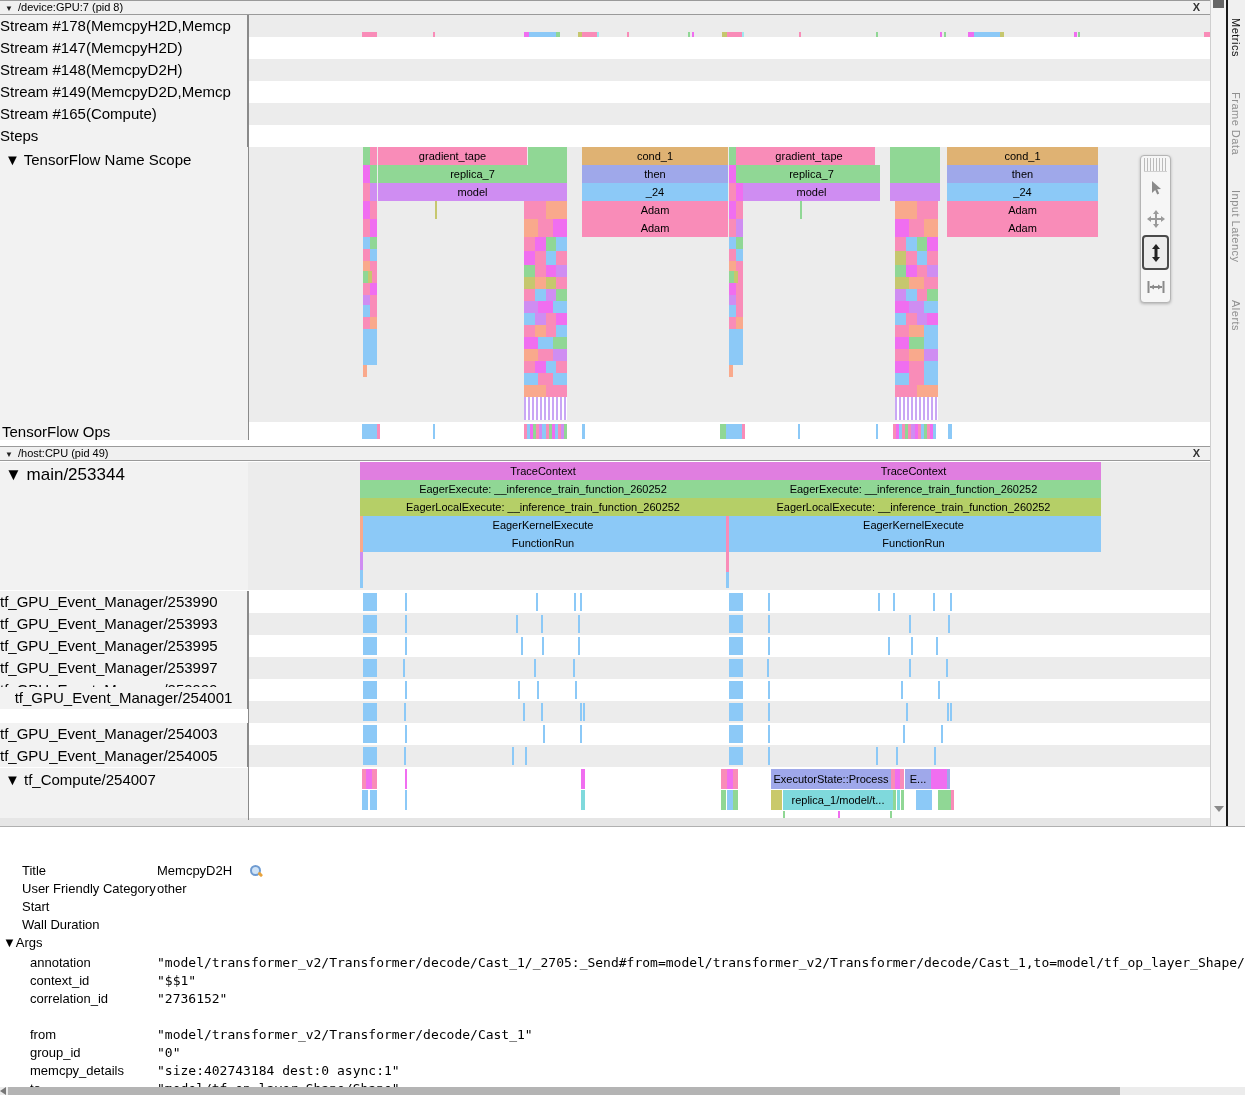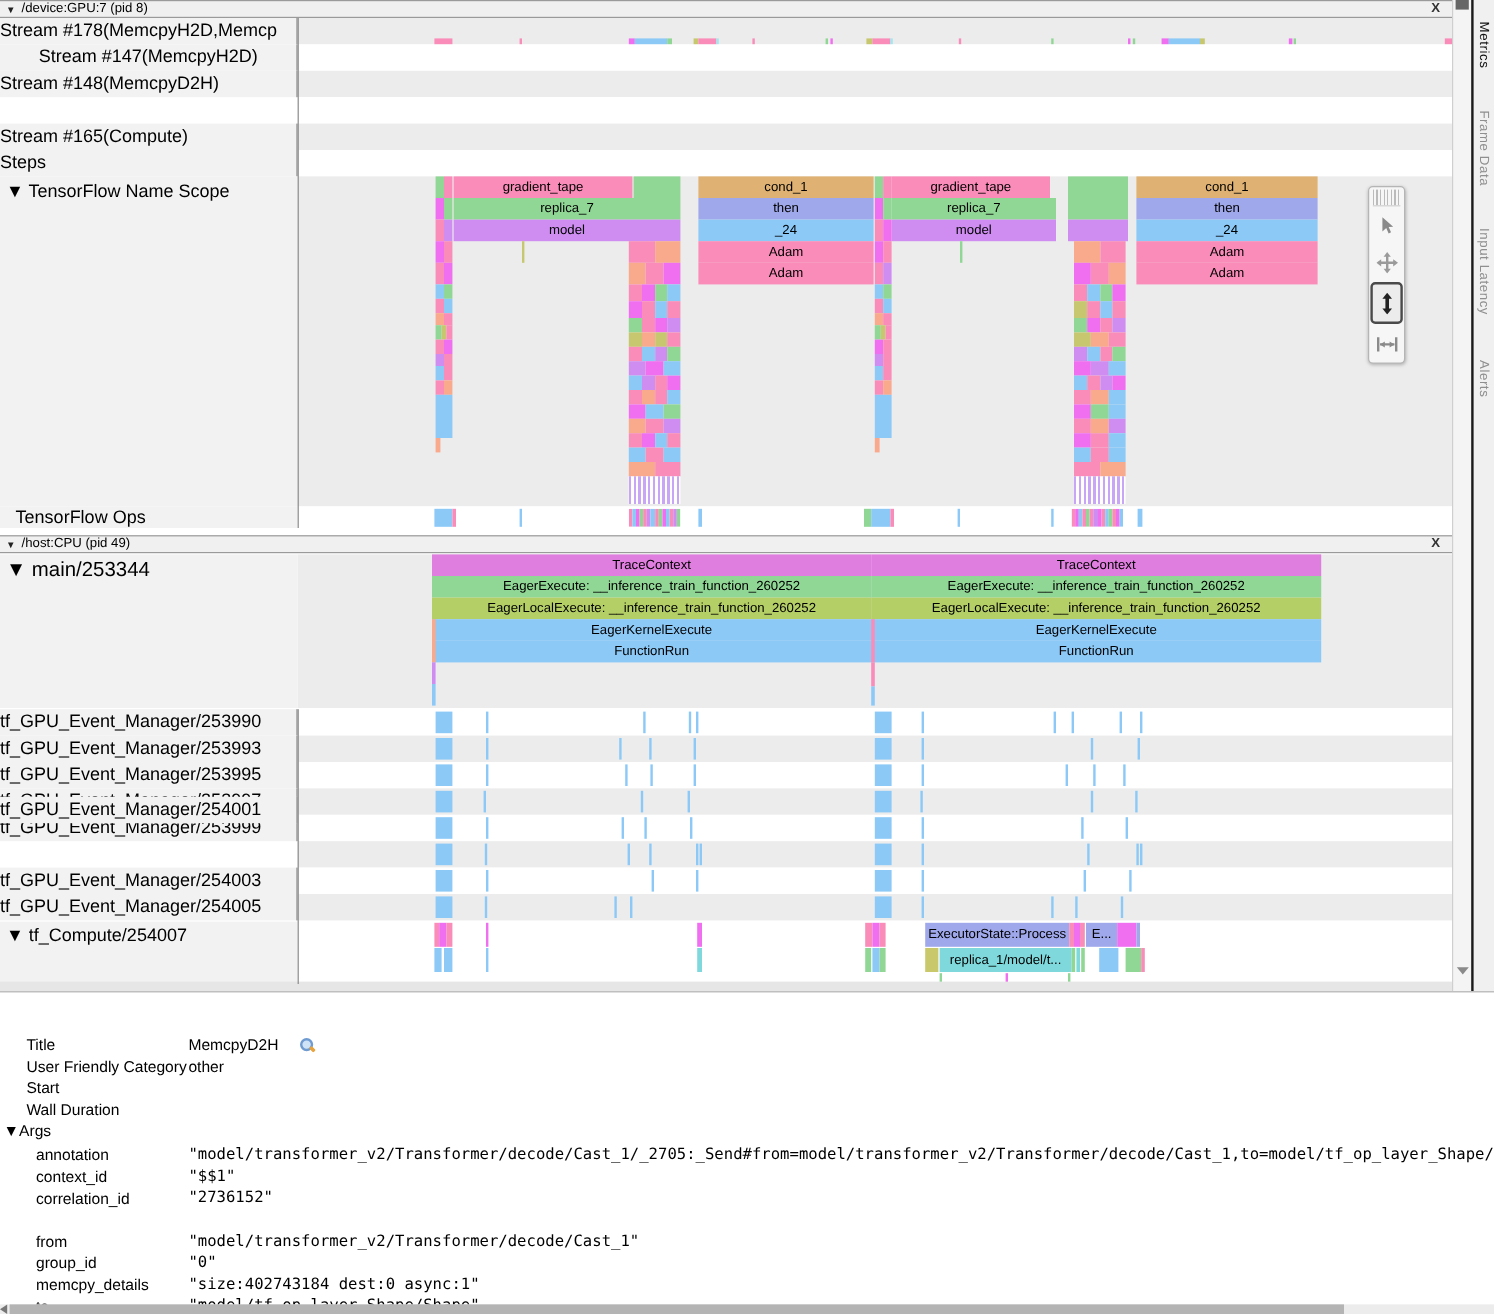--- a/index.html
+++ b/index.html
@@ -84,26 +84,27 @@
         <div class="seg" style="left: 940px; top: 17px; width: 2px; height: 18px; line-height: 18px; background: rgb(240, 110, 240);"></div>
         <div class="seg" style="left: 944px; top: 17px; width: 2px; height: 18px; line-height: 18px; background: rgb(144, 215, 149);"></div>
         <div class="seg" style="left: 968px; top: 17px; width: 6px; height: 18px; line-height: 18px; background: rgb(240, 110, 240);"></div>
         <div class="seg" style="left: 974px; top: 17px; width: 26px; height: 18px; line-height: 18px; background: rgb(140, 201, 247);"></div>
         <div class="seg" style="left: 1000px; top: 17px; width: 4px; height: 18px; line-height: 18px; background: rgb(198, 199, 110);"></div>
         <div class="seg" style="left: 1074px; top: 17px; width: 3px; height: 18px; line-height: 18px; background: rgb(240, 110, 240);"></div>
         <div class="seg" style="left: 1078px; top: 17px; width: 2px; height: 18px; line-height: 18px; background: rgb(144, 215, 149);"></div>
         <div class="seg" style="left: 1204px; top: 17px; width: 6px; height: 18px; line-height: 18px; background: rgb(249, 140, 184);"></div>
       </div>
       <div class="abs" style="left: 248px; top: 37px; width: 962px; height: 22px; background: rgb(255, 255, 255);"></div>
-      <div class="rowlabel" style="top: 37px; height: 22px; line-height: 22px; text-align: center;">Stream #147(MemcpyH2D)</div>
+      <div class="rowlabel" style="top: 37px; height: 22px; line-height: 22px;">Stream #147(MemcpyH2D)</div>
       <div class="tl" style="top: 37px; height: 22px; left: 0px; width: 1210px;"></div>
       <div class="abs" style="left: 248px; top: 59px; width: 962px; height: 22px; background: rgb(236, 236, 236);"></div>
       <div class="rowlabel" style="top: 59px; height: 22px; line-height: 22px;">Stream #148(MemcpyD2H)</div>
       <div class="tl" style="top: 59px; height: 22px; left: 0px; width: 1210px;"></div>
       <div class="abs" style="left: 248px; top: 81px; width: 962px; height: 22px; background: rgb(255, 255, 255);"></div>
+      <div class="rowlabel" style="top: 81px; height: 22px; line-height: 22px;">Stream #149(MemcpyD2D,Memcp</div>
       <div class="tl" style="top: 81px; height: 22px; left: 0px; width: 1210px;"></div>
       <div class="abs" style="left: 248px; top: 103px; width: 962px; height: 22px; background: rgb(236, 236, 236);"></div>
       <div class="rowlabel" style="top: 103px; height: 22px; line-height: 22px;">Stream #165(Compute)</div>
       <div class="tl" style="top: 103px; height: 22px; left: 0px; width: 1210px;"></div>
       <div class="abs" style="left: 248px; top: 125px; width: 962px; height: 22px; background: rgb(255, 255, 255);"></div>
       <div class="rowlabel" style="top: 125px; height: 22px; line-height: 22px;">Steps</div>
       <div class="tl" style="top: 125px; height: 22px; left: 0px; width: 1210px;"></div>
       <div class="abs" style="left: 248px; top: 147px; width: 962px; height: 275px; background: rgb(236, 236, 236);"></div>
       <div class="abs" style="left: 0px; top: 147px; width: 248px; height: 275px; background: rgb(242, 242, 242);"></div>
       <div class="abs" style="left: 5px; top: 151px; font-size: 15px;">▼ TensorFlow Name Scope</div>
@@ -399,21 +400,21 @@
       </div>
       <div class="band abs" style="left: 895px; top: 385px; width: 43px; height: 12px;">
         <div style="background: rgb(249, 140, 184);"></div>
         <div style="background: rgb(249, 169, 140);"></div>
       </div>
       <div class="band abs" style="left: 895px; top: 397px; width: 43px; height: 23px; background-image: repeating-linear-gradient(90deg, rgb(201, 166, 245) 0px, rgb(201, 166, 245) 2px, rgb(255, 255, 255) 2px, rgb(255, 255, 255) 4px);"></div>
       <div class="abs" style="left: 363px; top: 365px; width: 4px; height: 12px; background: rgb(249, 169, 140);"></div>
       <div class="abs" style="left: 729px; top: 365px; width: 4px; height: 12px; background: rgb(249, 169, 140);"></div>
       <div class="abs" style="left: 248px; top: 422px; width: 962px; height: 18px; background: rgb(255, 255, 255);"></div>
       <div class="abs" style="left: 0px; top: 422px; width: 248px; height: 18px; background: rgb(242, 242, 242);"></div>
-      <div class="abs" style="left: 13px; top: 423px; font-size: 15px;">TensorFlow Ops</div>
+      <div class="abs" style="left: 2px; top: 423px; font-size: 15px;">TensorFlow Ops</div>
       <div class="seg" style="left: 362px; top: 424px; width: 15px; height: 15px; line-height: 15px; background: rgb(140, 201, 247);"></div>
       <div class="seg" style="left: 377px; top: 424px; width: 3px; height: 15px; line-height: 15px; background: rgb(249, 140, 184);"></div>
       <div class="seg" style="left: 433px; top: 424px; width: 2px; height: 15px; line-height: 15px; background: rgb(140, 201, 247);"></div>
       <div class="seg" style="left: 524px; top: 424px; width: 43px; height: 15px; line-height: 15px; display: flex; padding: 0px;">
         <div style="flex: 1 1 0%; background: rgb(249, 140, 184);"></div>
         <div style="flex: 1 1 0%; background: rgb(140, 201, 247);"></div>
         <div style="flex: 1 1 0%; background: rgb(240, 110, 240);"></div>
         <div style="flex: 1 1 0%; background: rgb(144, 215, 149);"></div>
         <div style="flex: 1 1 0%; background: rgb(249, 140, 184);"></div>
         <div style="flex: 1 1 0%; background: rgb(207, 141, 242);"></div>
@@ -524,21 +525,21 @@
       <div class="seg" style="left: 363px; top: 681px; width: 14px; height: 18px; line-height: 18px; background: rgb(140, 201, 247);"></div>
       <div class="seg" style="left: 729px; top: 681px; width: 14px; height: 18px; line-height: 18px; background: rgb(140, 201, 247);"></div>
       <div class="seg" style="left: 405px; top: 681px; width: 2px; height: 18px; line-height: 18px; background: rgb(140, 201, 247);"></div>
       <div class="seg" style="left: 518px; top: 681px; width: 2px; height: 18px; line-height: 18px; background: rgb(140, 201, 247);"></div>
       <div class="seg" style="left: 537px; top: 681px; width: 2px; height: 18px; line-height: 18px; background: rgb(140, 201, 247);"></div>
       <div class="seg" style="left: 575px; top: 681px; width: 2px; height: 18px; line-height: 18px; background: rgb(140, 201, 247);"></div>
       <div class="seg" style="left: 768px; top: 681px; width: 2px; height: 18px; line-height: 18px; background: rgb(140, 201, 247);"></div>
       <div class="seg" style="left: 901px; top: 681px; width: 2px; height: 18px; line-height: 18px; background: rgb(140, 201, 247);"></div>
       <div class="seg" style="left: 938px; top: 681px; width: 2px; height: 18px; line-height: 18px; background: rgb(140, 201, 247);"></div>
       <div class="abs" style="left: 248px; top: 701px; width: 962px; height: 22px; background: rgb(236, 236, 236);"></div>
-      <div class="rowlabel" style="top: 664px; height: 22px; line-height: 22px;">tf_GPU_Event_Manager/254001</div>
+      <div class="rowlabel" style="top: 687px; height: 22px; line-height: 22px; text-align: center;">tf_GPU_Event_Manager/254001</div>
       <div class="seg" style="left: 363px; top: 703px; width: 14px; height: 18px; line-height: 18px; background: rgb(140, 201, 247);"></div>
       <div class="seg" style="left: 729px; top: 703px; width: 14px; height: 18px; line-height: 18px; background: rgb(140, 201, 247);"></div>
       <div class="seg" style="left: 404px; top: 703px; width: 2px; height: 18px; line-height: 18px; background: rgb(140, 201, 247);"></div>
       <div class="seg" style="left: 523px; top: 703px; width: 2px; height: 18px; line-height: 18px; background: rgb(140, 201, 247);"></div>
       <div class="seg" style="left: 541px; top: 703px; width: 2px; height: 18px; line-height: 18px; background: rgb(140, 201, 247);"></div>
       <div class="seg" style="left: 580px; top: 703px; width: 2px; height: 18px; line-height: 18px; background: rgb(140, 201, 247);"></div>
       <div class="seg" style="left: 583px; top: 703px; width: 2px; height: 18px; line-height: 18px; background: rgb(140, 201, 247);"></div>
       <div class="seg" style="left: 768px; top: 703px; width: 2px; height: 18px; line-height: 18px; background: rgb(140, 201, 247);"></div>
       <div class="seg" style="left: 906px; top: 703px; width: 2px; height: 18px; line-height: 18px; background: rgb(140, 201, 247);"></div>
       <div class="seg" style="left: 947px; top: 703px; width: 2px; height: 18px; line-height: 18px; background: rgb(140, 201, 247);"></div>

